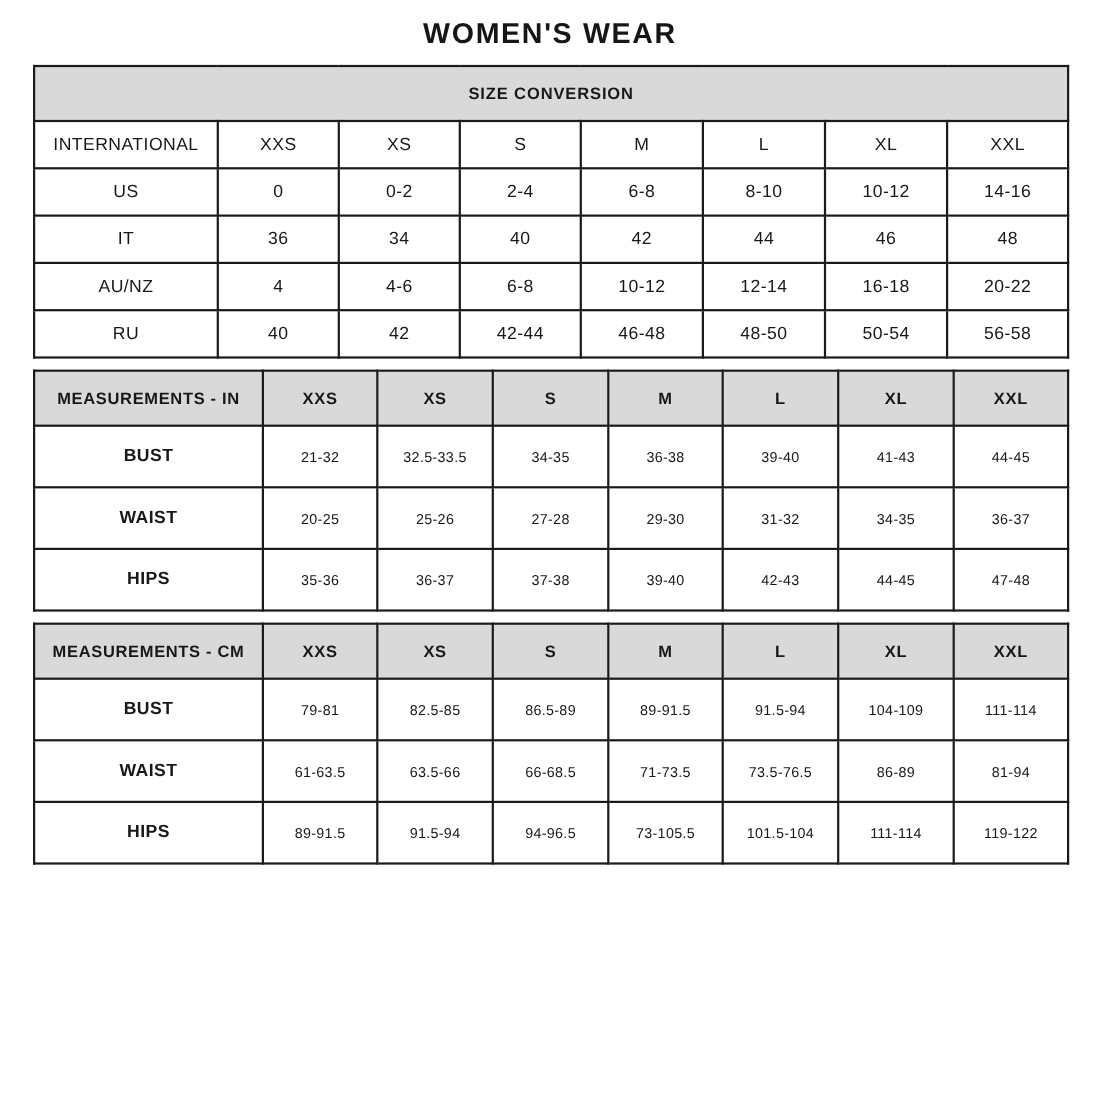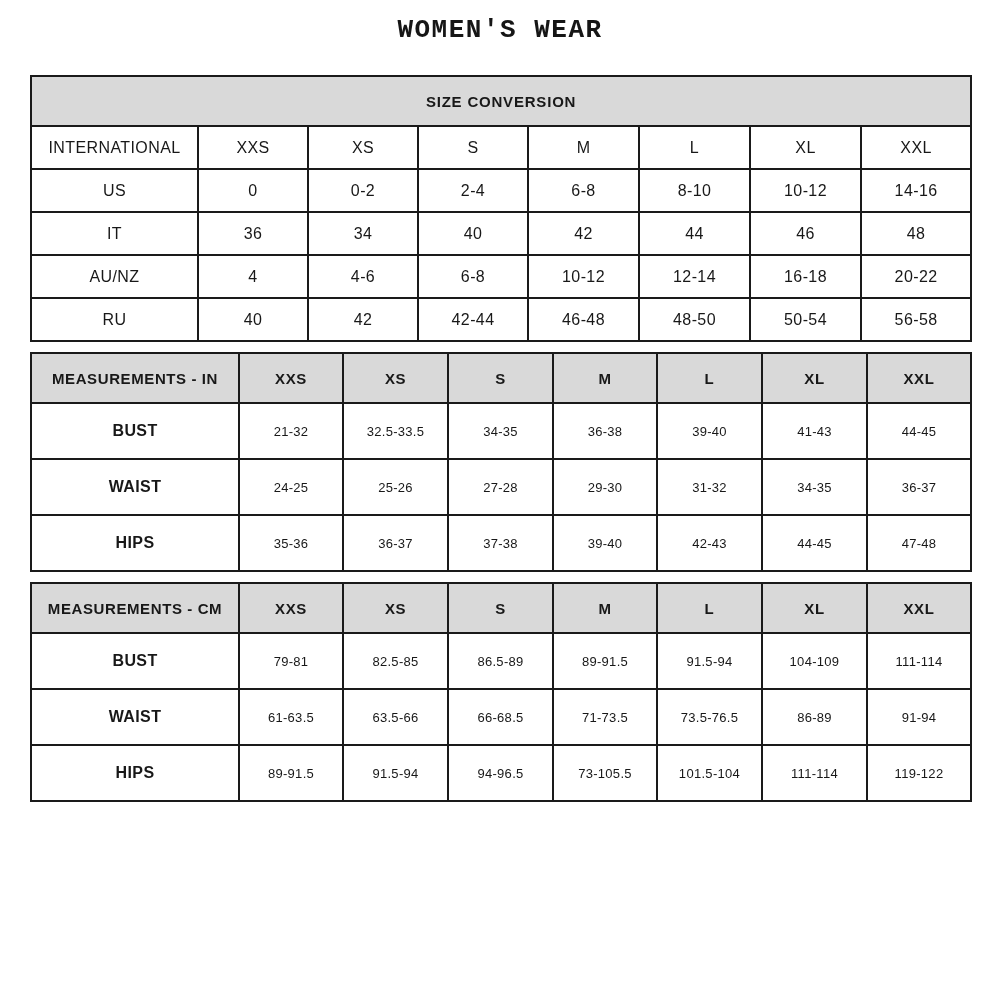--- a/index.html
+++ b/index.html
@@ -13,27 +13,26 @@
     color: #181818;
   }
   .page {
     width: 1000px;
     height: 1000px;
     padding: 0 30px;
     overflow: hidden;
   }
   .page-title {
     margin: 0;
-    padding: 15px 0 30px 0;
+    padding: 15px 0 13px 0;
     text-align: center;
     font-size: 26px;
     font-weight: bold;
     letter-spacing: 1.5px;
     color: #161616;
-    font-family: Liberation Mono, monospace;
   }
   table {
     width: 940px;
     border-collapse: collapse;
     table-layout: fixed;
     margin-bottom: 10px;
   }
   td {
     border: 2px solid var(--border-color, #1a1a1a);
     text-align: center;
@@ -178,21 +177,21 @@
         <td>21-32</td>
         <td>32.5-33.5</td>
         <td>34-35</td>
         <td>36-38</td>
         <td>39-40</td>
         <td>41-43</td>
         <td>44-45</td>
       </tr>
       <tr class="data-row">
         <td class="lbl">WAIST</td>
-        <td>24-25</td>
+        <td>20-25</td>
         <td>25-26</td>
         <td>27-28</td>
         <td>29-30</td>
         <td>31-32</td>
         <td>34-35</td>
         <td>36-37</td>
       </tr>
       <tr class="data-row">
         <td class="lbl">HIPS</td>
         <td>35-36</td>
@@ -239,21 +238,21 @@
         <td>111-114</td>
       </tr>
       <tr class="data-row">
         <td class="lbl">WAIST</td>
         <td>61-63.5</td>
         <td>63.5-66</td>
         <td>66-68.5</td>
         <td>71-73.5</td>
         <td>73.5-76.5</td>
         <td>86-89</td>
-        <td>91-94</td>
+        <td>81-94</td>
       </tr>
       <tr class="data-row">
         <td class="lbl">HIPS</td>
         <td>89-91.5</td>
         <td>91.5-94</td>
         <td>94-96.5</td>
         <td>73-105.5</td>
         <td>101.5-104</td>
         <td>111-114</td>
         <td>119-122</td>

